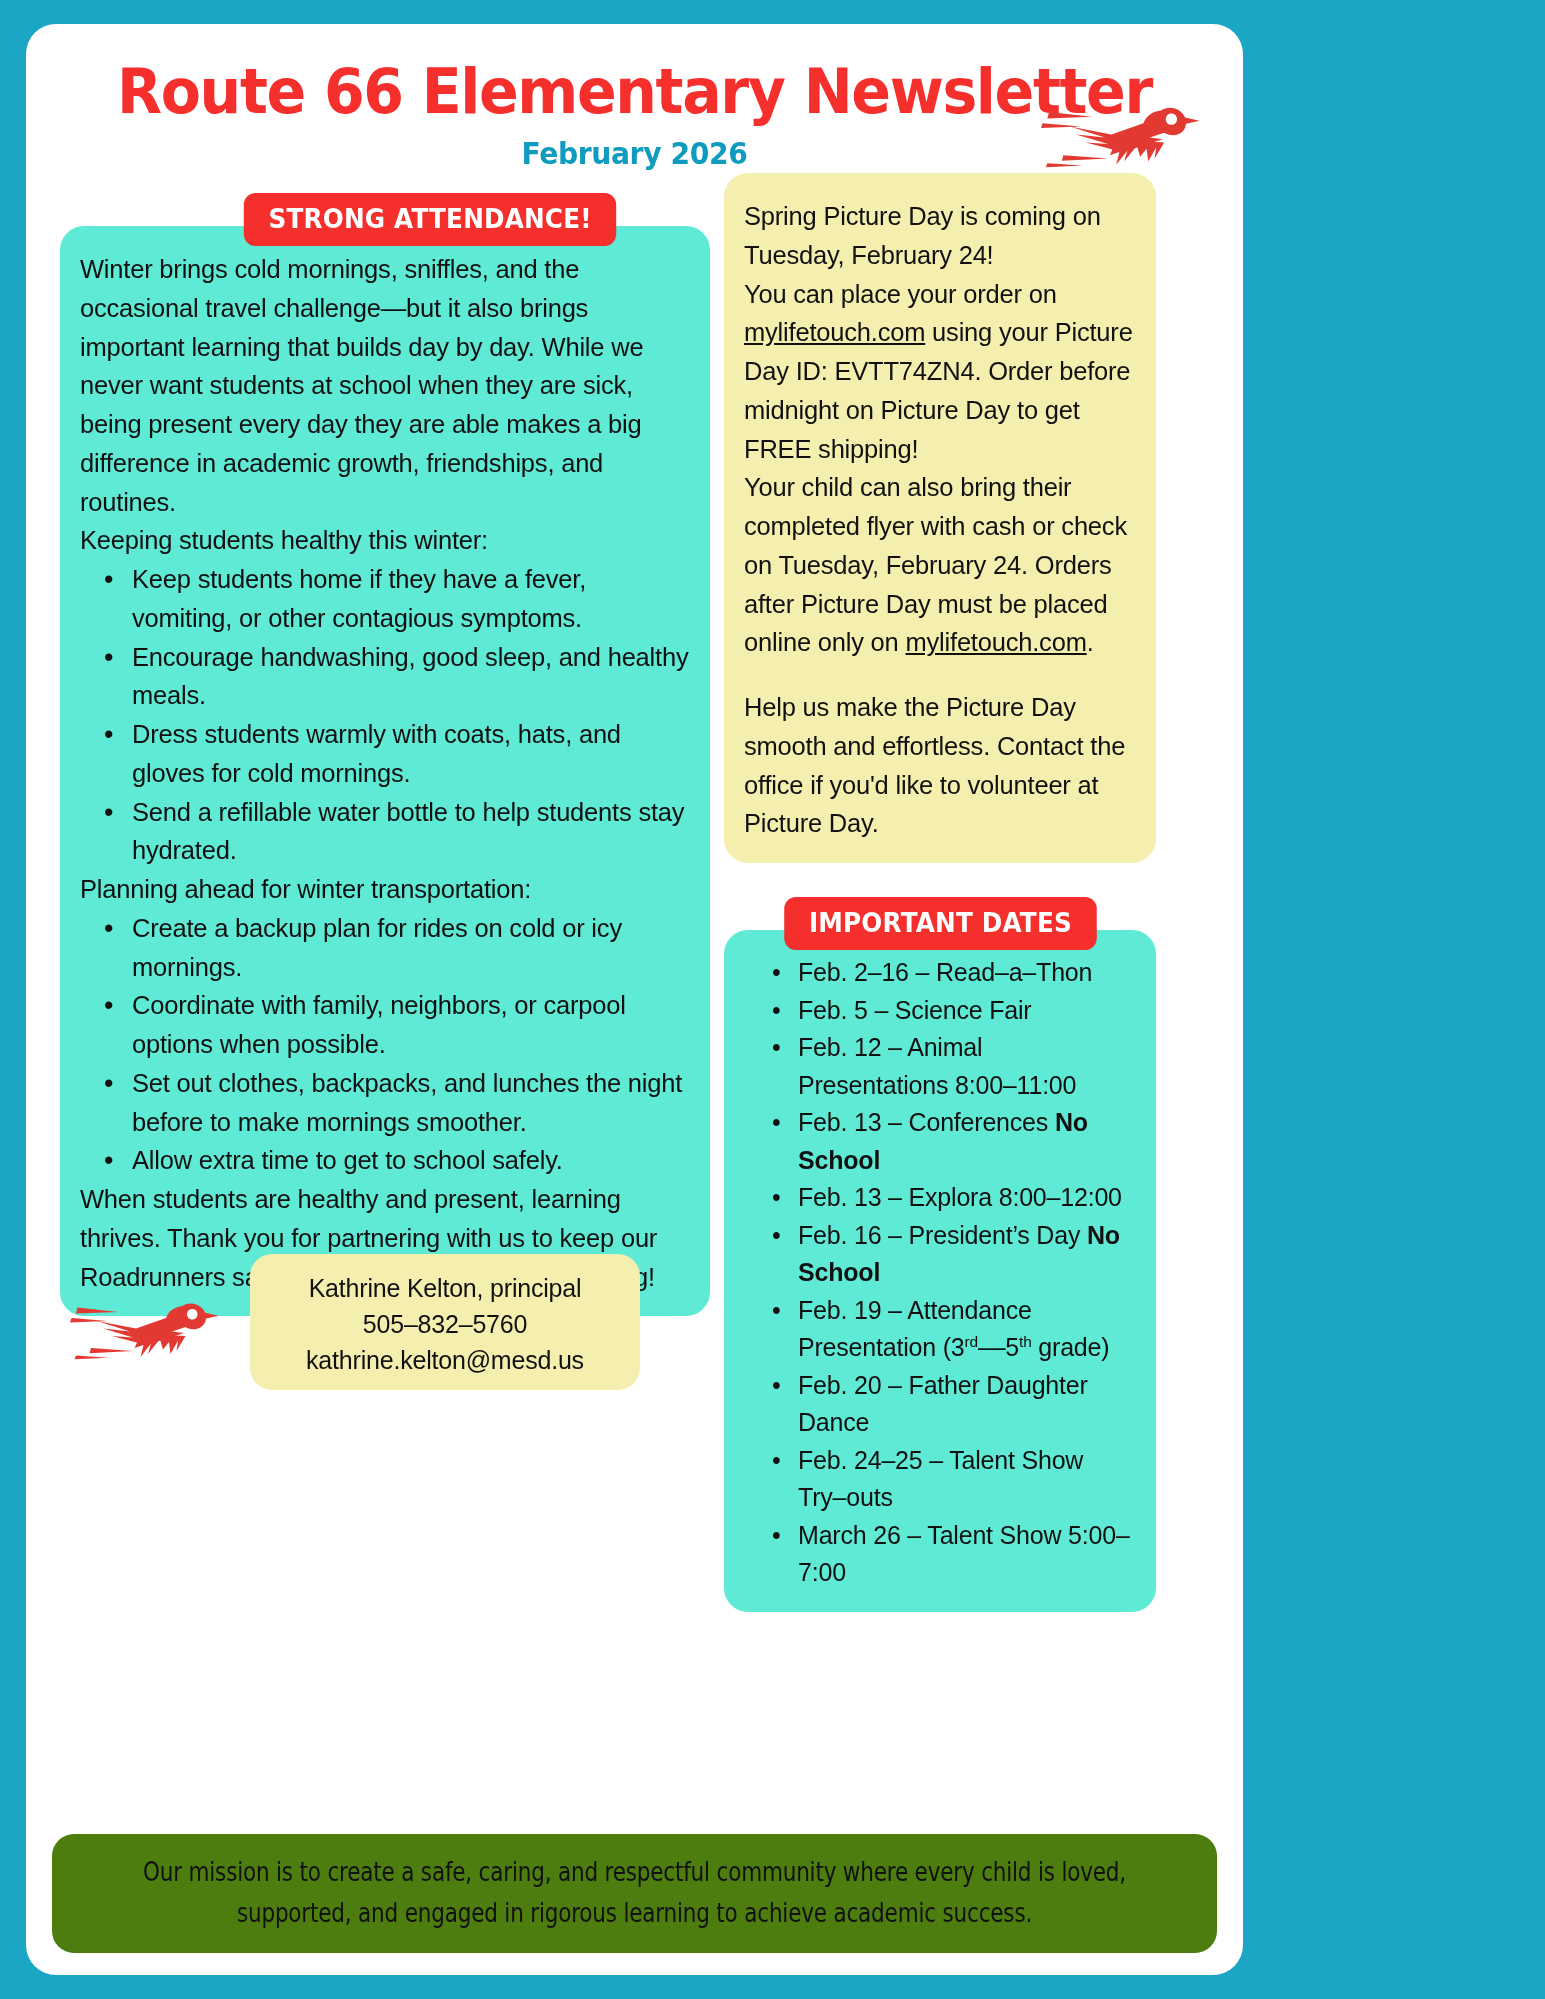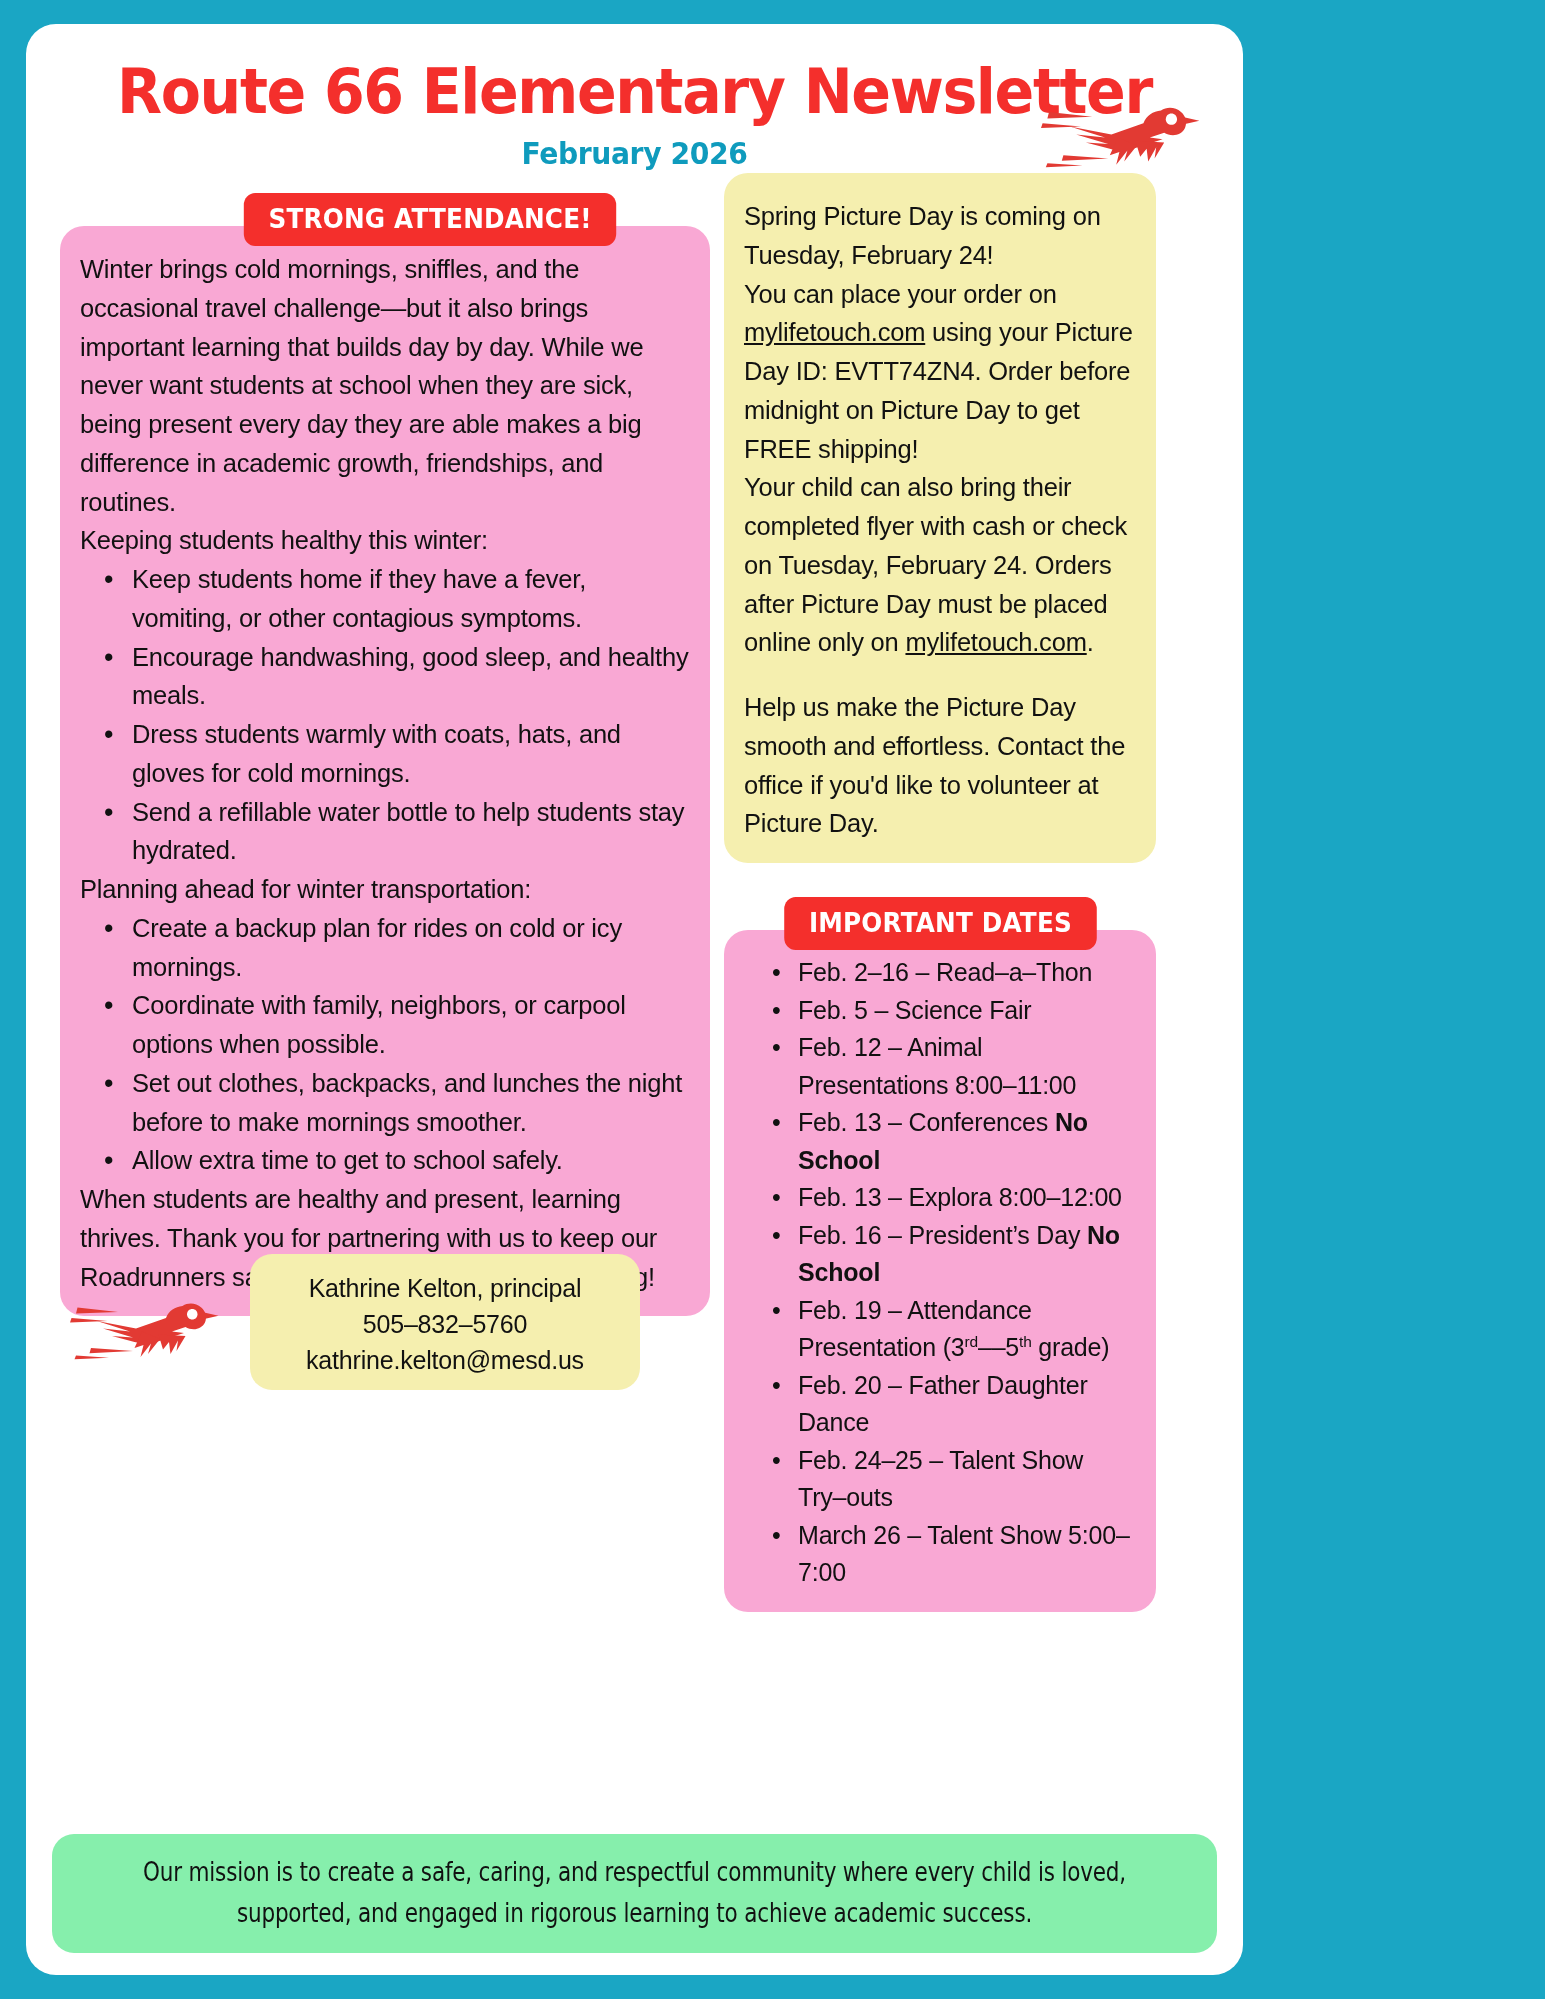--- a/index.html
+++ b/index.html
@@ -92,21 +92,21 @@
   .badge-wrap.shift-left { padding-left: 90px; }
 
   
   .panel {
     position: relative;
     margin-top: -20px;
     border-radius: 24px;
     padding: 24px 20px 20px 20px;
     z-index: 1;
   }
-  .panel-pink   { background: #f9a8d4; }
+  .panel-pink   { background: #5eead4; }
   .panel-yellow { background: #f5efaf; }
 
   .panel p, .panel li {
     font-family: "Liberation Sans", sans-serif;
     font-size: 25.5px;
     line-height: 1.52;
     color: #111111;
     letter-spacing: -0.2px;
   }
   .panel p { margin-bottom: 0; }
@@ -183,21 +183,21 @@
   }
 
   
   .footer-wrap {
     position: absolute;
     left: 26px;
     right: 26px;
     bottom: 22px;
   }
   .footer {
-    background: #86efac;
+    background: #4d7c0f;
     border-radius: 22px;
     padding: 18px 40px 20px 40px;
     text-align: center;
   }
   .footer p {
     font-family: "DejaVu Sans Condensed", "DejaVu Sans", sans-serif;
     font-size: 26px;
     line-height: 1.55;
     color: #111111;
     transform: scaleX(0.92);

